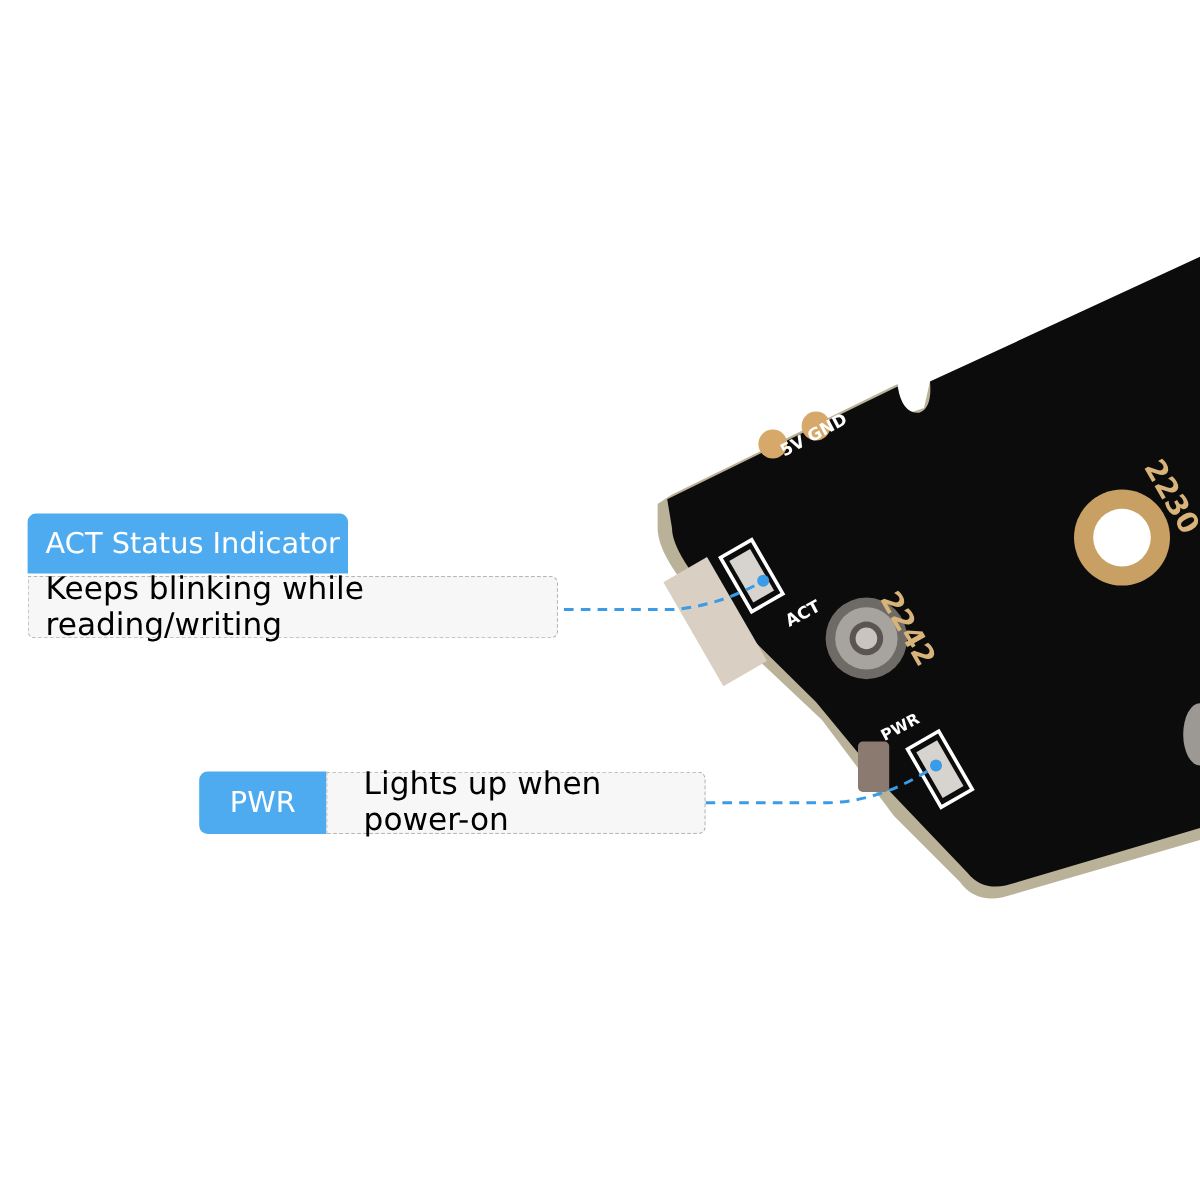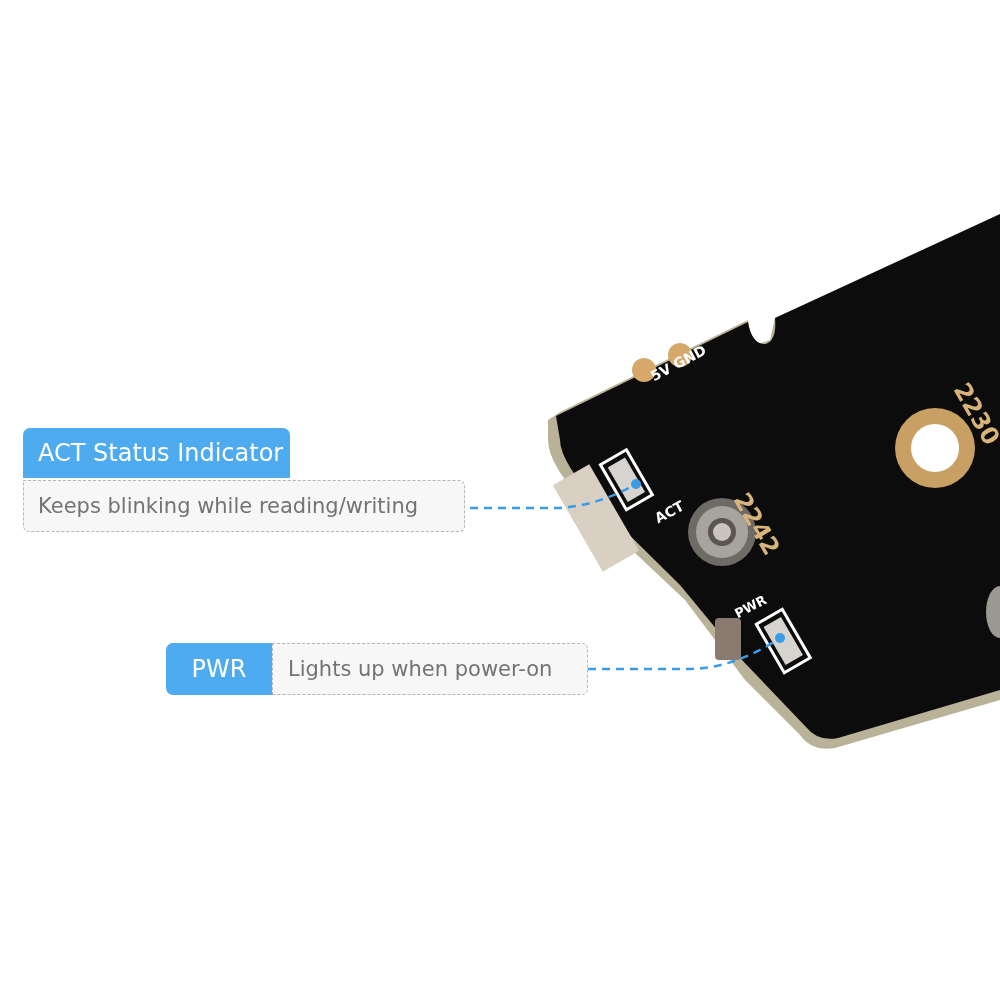--- a/index.html
+++ b/index.html
@@ -1,19 +1,19 @@
 <!DOCTYPE html>
 <html><head>
 <meta charset="utf-8">
 <style>
   html,body{margin:0;padding:0;}
   body{width:1000px;height:1000px;background:#ffffff;position:relative;overflow:hidden;font-family:"DejaVu Sans","Liberation Sans",sans-serif;}
   .layer{position:absolute;left:0;top:0;width:1000px;height:1000px;}
   .tag-blue{position:absolute;background:#4eabf0;color:#fff;font-size:24px;display:flex;align-items:center;}
-  .tag-desc{position:absolute;background:#f7f7f7;border:1.5px dashed #b5b5b5;color:#737373;font-size:21px;display:flex;align-items:center;box-sizing:border-box;}
+  .tag-desc{position:absolute;background:#f7f7f7;border:1.5px dashed #b5b5b5;color:#000000;font-size:26px;display:flex;align-items:center;box-sizing:border-box;}
   .pcb-text{position:absolute;color:#ffffff;font-weight:bold;font-family:"DejaVu Sans",sans-serif;}
   .gold-text{position:absolute;color:#d8b47a;font-weight:bold;font-family:"DejaVu Sans",sans-serif;}
 </style>
 </head>
 <body>
 
 <svg class="layer" viewBox="0 0 1000 1000" xmlns="http://www.w3.org/2000/svg">
 
   <path d="M548,420 L560,412 L748,320 L752,346 L770,340 L775,318 L1000,216 L1000,700 L835,748 Q812,752 800,735 L745,680 L685,600 L600,520 Q548,468 548,440 Z" fill="#b9b298"></path>
 
@@ -61,15 +61,15 @@
 <div class="tag-blue" style="left:23px;top:428px;width:267px;height:50px;border-radius:7px 7px 0 0;padding-left:15px;box-sizing:border-box;">
   <span>ACT Status Indicator</span>
 </div>
 <div class="tag-desc" style="left:23px;top:480px;width:442px;height:52px;border-radius:0 6px 6px 6px;padding-left:14px;">
   <span>Keeps blinking while reading/writing</span>
 </div>
 
 <div class="tag-blue" style="left:166px;top:643px;width:106px;height:52px;border-radius:7px 0 0 7px;justify-content:center;">
   <span>PWR</span>
 </div>
-<div class="tag-desc" style="left:272px;top:643px;width:316px;height:52px;border-radius:0 6px 6px 0;padding-left:15px;">
+<div class="tag-desc" style="left:272px;top:643px;width:316px;height:52px;border-radius:0 6px 6px 0;padding-left:30px;">
   <span>Lights up when power-on</span>
 </div>
 
 </body></html>

